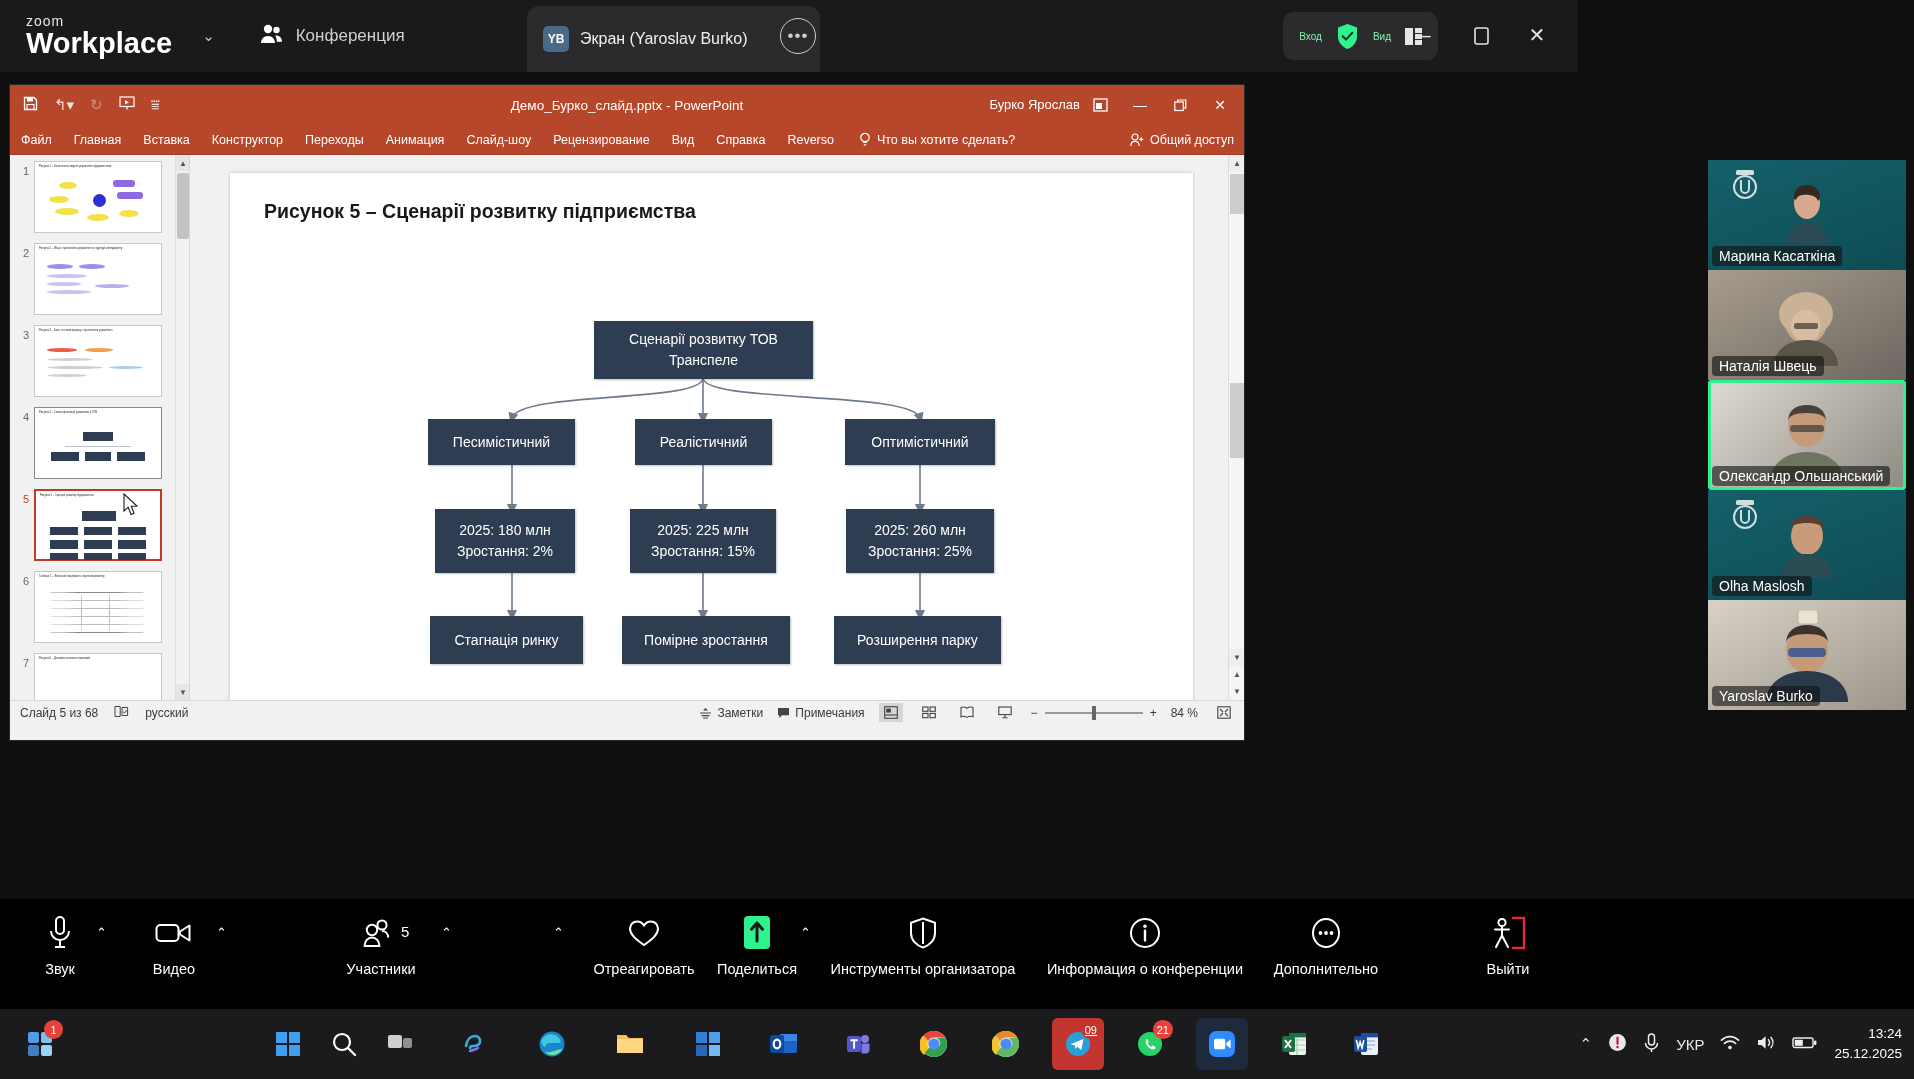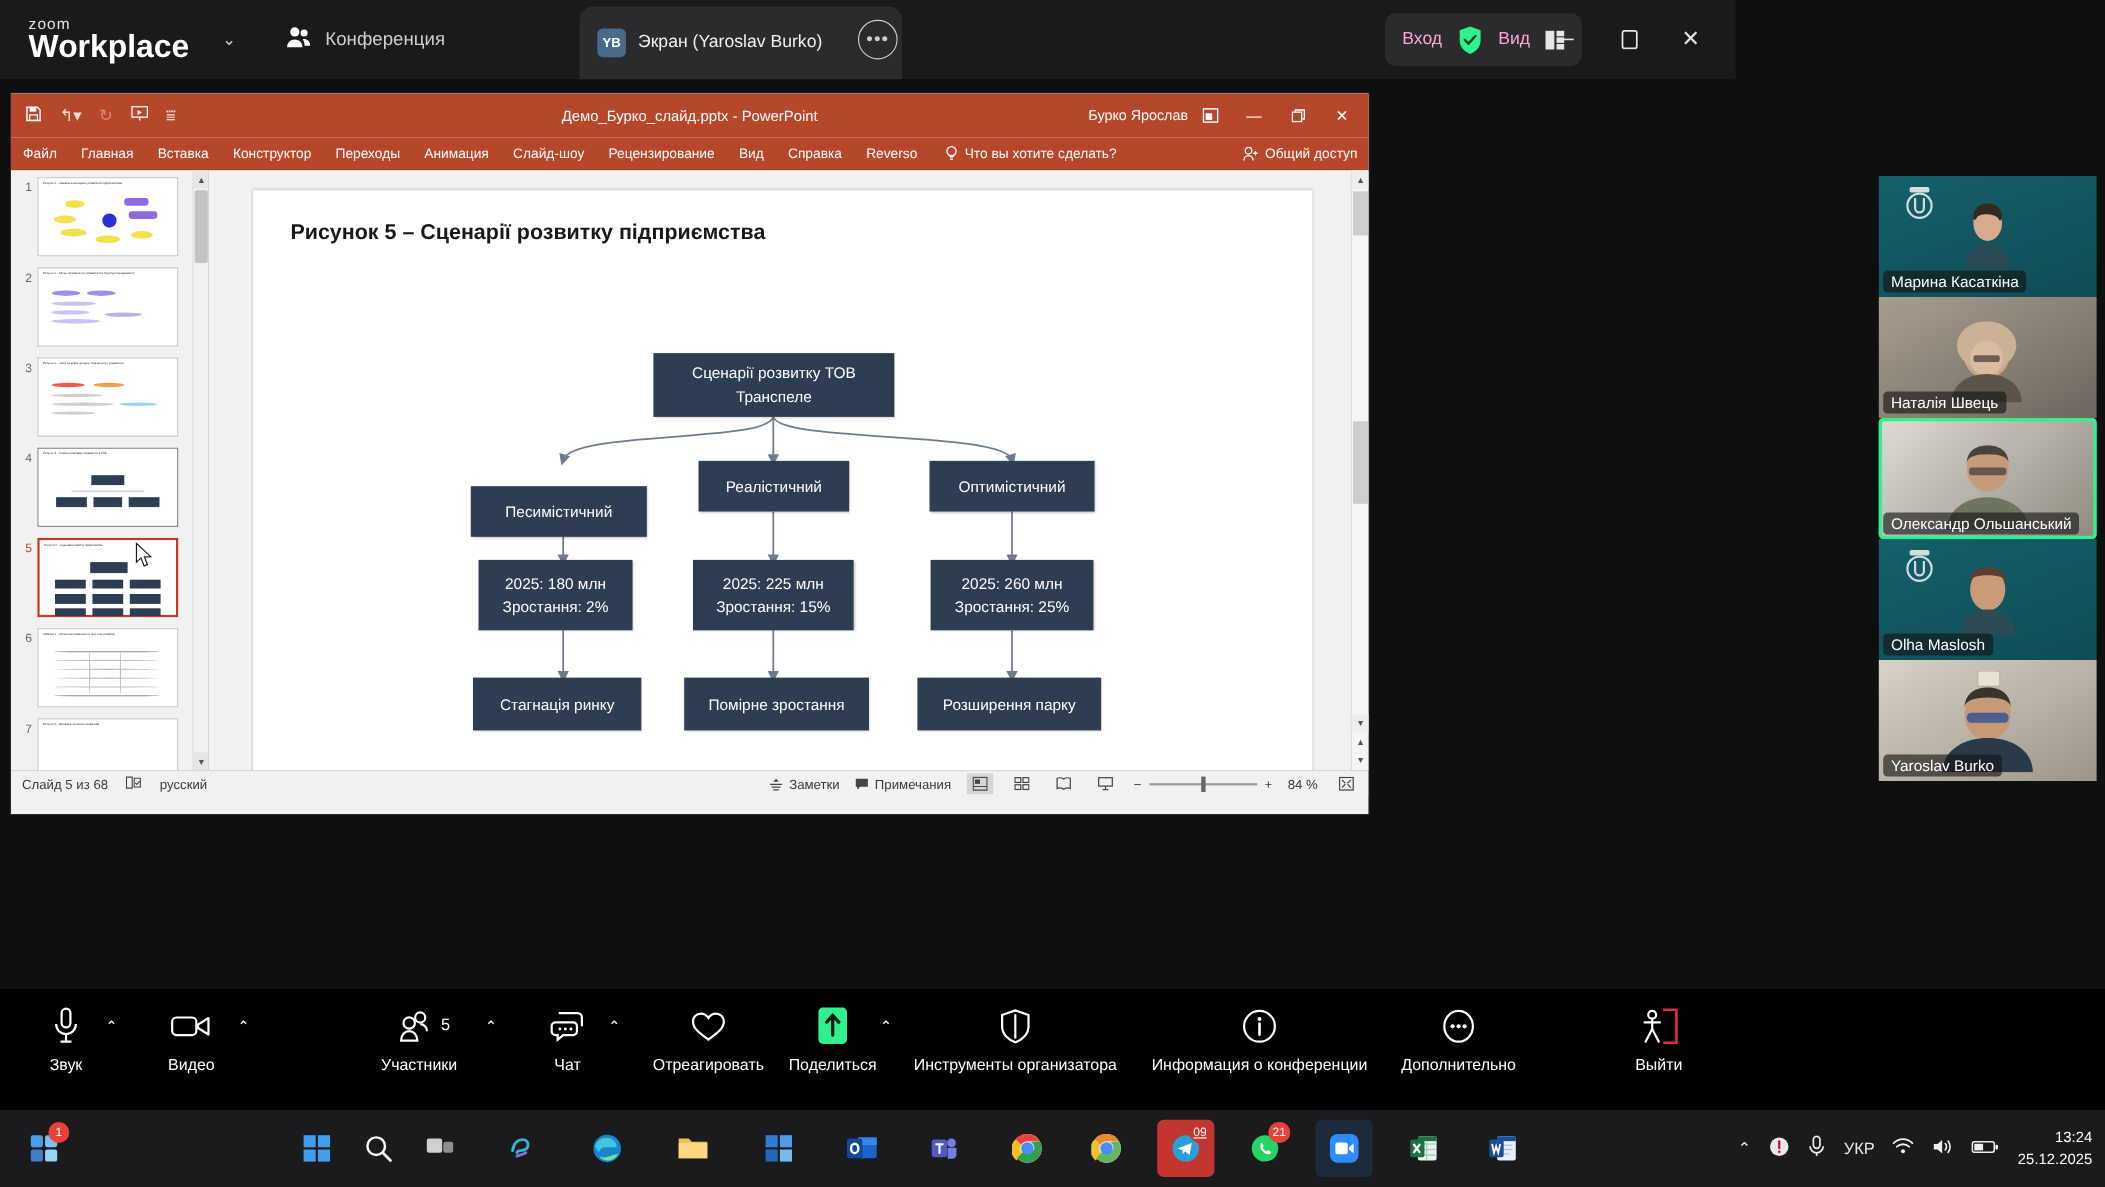--- a/index.html
+++ b/index.html
@@ -19,21 +19,21 @@
   .screen-tab { position:absolute; left:527px; top:6px; width:293px; height:66px; background:#2b2b2e;
                 border-radius:12px 12px 0 0; display:flex; align-items:center; padding-left:16px; gap:11px; }
   .yb-badge { width:26px; height:26px; border-radius:5px; background:#4a6a8a; color:#fff; font-size:12px;
               display:flex; align-items:center; justify-content:center; font-weight:600;}
   .screen-tab .lbl { color:#f0f0f0; font-size:16px; }
   .tab-more { position:absolute; left:780px; top:18px; width:36px; height:36px; border-radius:50%;
               border:1.6px solid #cfcfcf; color:#cfcfcf; display:flex; align-items:center;
               justify-content:center; font-size:17px; letter-spacing:1px; cursor:pointer;}
   .topright { position:absolute; right:140px; top:12px; height:48px; background:#2b2b2e; border-radius:10px;
               display:flex; align-items:center; padding:0 16px; gap:14px; }
-  .topright .txt { color:#f9a8d4; font-size:16px; cursor:pointer;text-align:center; }
+  .topright .txt { color:#86efac; font-size:10px; cursor:pointer;text-align:center; }
   .shield-ok { width:23px; height:27px; position:relative; }
   .view-grid { display:inline-block; width:17px; height:17px; position:relative; }
   .view-grid i { position:absolute; background:#e6e6e6; display:block;}
   .win-ctrls { position:absolute; right:16px; top:10px; display:flex; align-items:center; gap:6px;}
   .win-btn { width:50px; height:50px; display:flex; align-items:center; justify-content:center;
              color:#e4e4e4; font-size:20px; cursor:pointer; }
 
   
   .ppt { position:absolute; left:10px; top:85px; width:1234px; height:655px; background:#f1f1f1;
          box-shadow:0 0 0 1px #2a2a2a; overflow:hidden; }
@@ -389,21 +389,21 @@
 
             <path d="M282,400 L282,442" stroke="#6e7b8c" stroke-width="1.6" fill="none" marker-end="url(#ah)"></path>
             <path d="M473,400 L473,442" stroke="#6e7b8c" stroke-width="1.6" fill="none" marker-end="url(#ah)"></path>
             <path d="M690,400 L690,442" stroke="#6e7b8c" stroke-width="1.6" fill="none" marker-end="url(#ah)"></path>
           </svg>
 
           <div class="node" style="left:364px; top:148px; width:219px; height:58px; padding:0 14px;">
             <span>Сценарії розвитку ТОВ Транспеле</span>
           </div>
 
-          <div class="node" style="left:198px; top:246px; width:160px; height:46px;margin-top:23px;">
+          <div class="node" style="left:198px; top:246px; width:147px; height:46px;">
             <span>Песимістичний</span>
           </div>
           <div class="node" style="left:405px; top:246px; width:137px; height:46px;">
             <span>Реалістичний</span>
           </div>
           <div class="node" style="left:615px; top:246px; width:150px; height:46px;">
             <span>Оптимістичний</span>
           </div>
 
           <div class="node" style="left:205px; top:336px; width:140px; height:64px; flex-direction:column;">
@@ -618,32 +618,20 @@
             <circle cx="9" cy="12" r="5.2" stroke="#fff" stroke-width="2" fill="none"></circle>
             <path d="M1.6 28c0-5 3.3-8.6 7.4-8.6s7.4 3.6 7.4 8.6z" stroke="#fff" stroke-width="2" fill="none"></path>
             <path d="M19 13c3.6 0 6.2 2.8 6.2 6.6" stroke="#fff" stroke-width="2" fill="none"></path>
           </svg>
       </span>
       <span class="zlabel">Участники</span>
     </div>
     <div class="badge-count" style="left:401px; top:24px;">5</div>
     <div class="zcaret" style="left:441px;">⌃</div>
 
-    <div class="zitem" style="left:516px;">
-      <span class="zicon">
-        <svg width="32" height="28" viewBox="0 0 32 28">
-            <path d="M8 2h17a4 4 0 0 1 4 4v8" stroke="#fff" stroke-width="2" fill="none"></path>
-            <path d="M3 10.5h16a3.5 3.5 0 0 1 3.5 3.5v4.5a3.5 3.5 0 0 1-3.5 3.5h-9l-5 4.2V22H3a3.5 3.5 0 0 1-3.5-3.5V14A3.5 3.5 0 0 1 3 10.5z" transform="translate(2,0)" stroke="#fff" stroke-width="2" fill="none"></path>
-            <circle cx="9" cy="16.5" r="1.3" fill="#fff"></circle>
-            <circle cx="14" cy="16.5" r="1.3" fill="#fff"></circle>
-            <circle cx="19" cy="16.5" r="1.3" fill="#fff"></circle>
-          </svg>
-      </span>
-      <span class="zlabel">Чат</span>
-    </div>
     <div class="zcaret" style="left:553px;">⌃</div>
 
     <div class="zitem" style="left:644px;">
       <span class="zicon">
         <svg width="32" height="29" viewBox="0 0 32 29">
             <path d="M16 26C10 21.5 2 16.5 2 9.8 2 5.5 5.2 2.4 9.2 2.4c2.8 0 5.3 1.7 6.8 4 1.5-2.3 4-4 6.8-4 4 0 7.2 3.1 7.2 7.4C30 16.5 22 21.5 16 26z" stroke="#fff" stroke-width="2" fill="none"></path>
           </svg>
       </span>
       <span class="zlabel">Отреагировать</span>
     </div>

